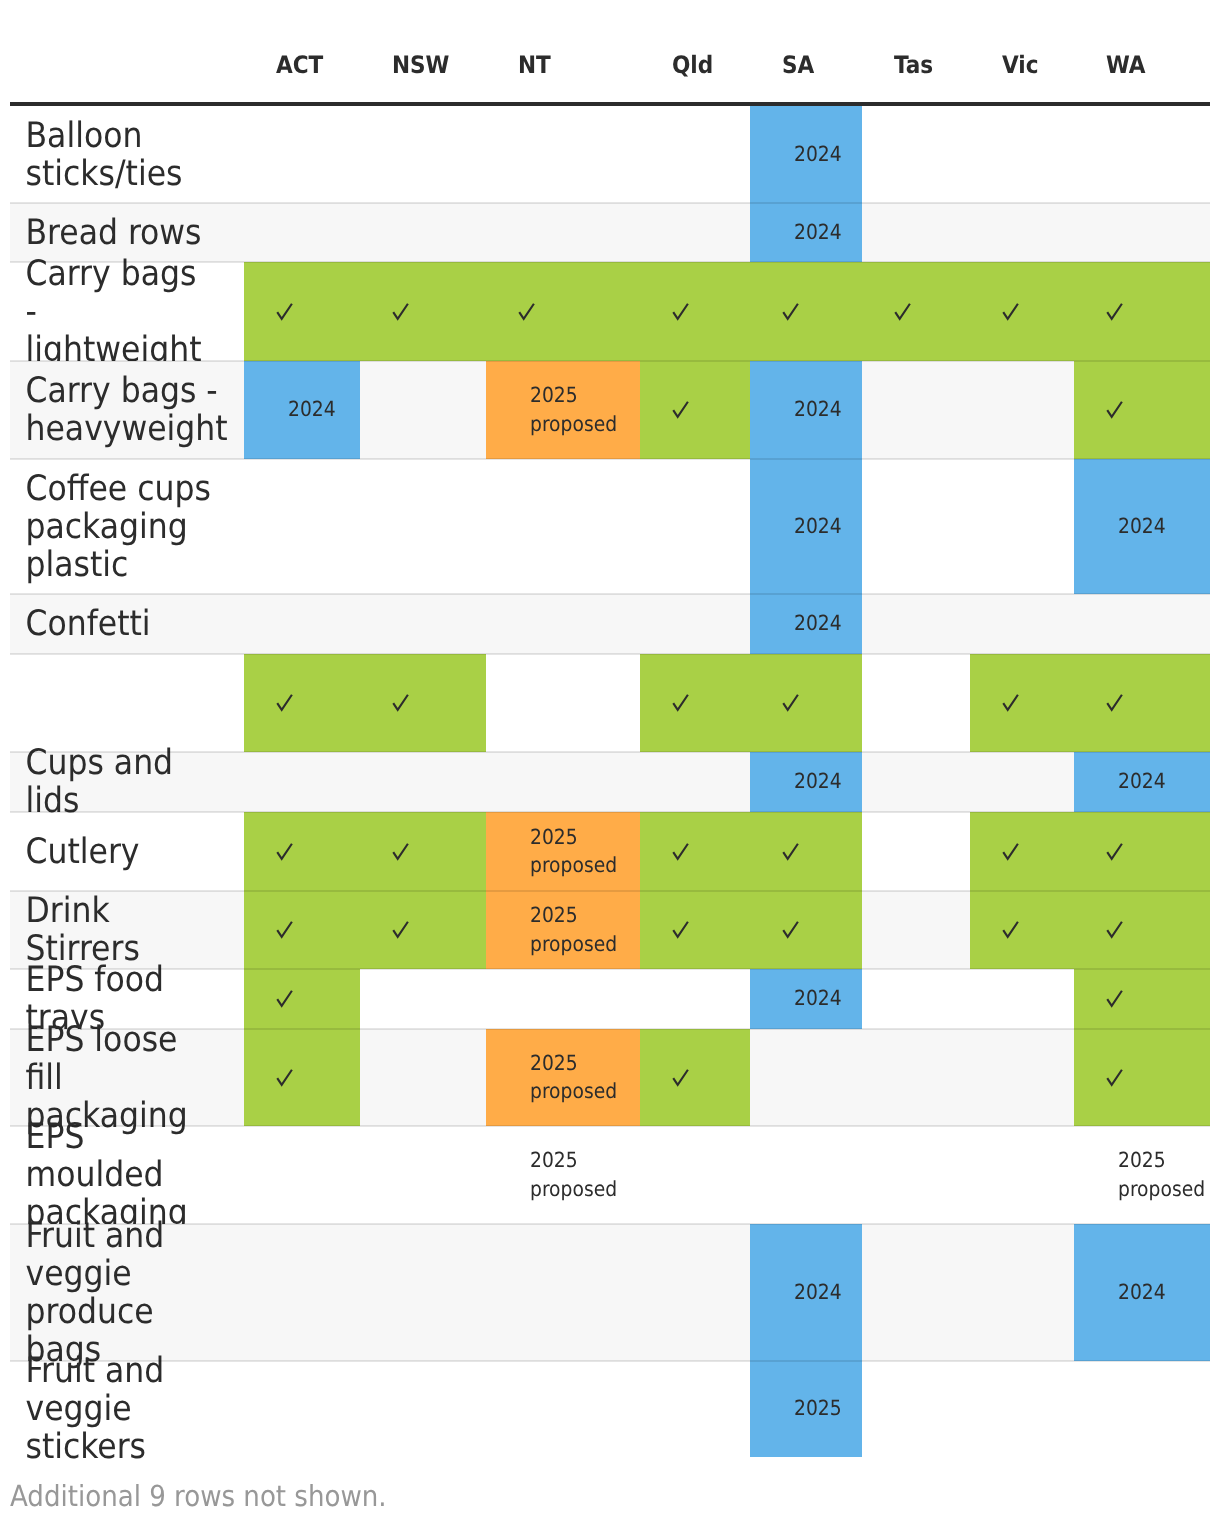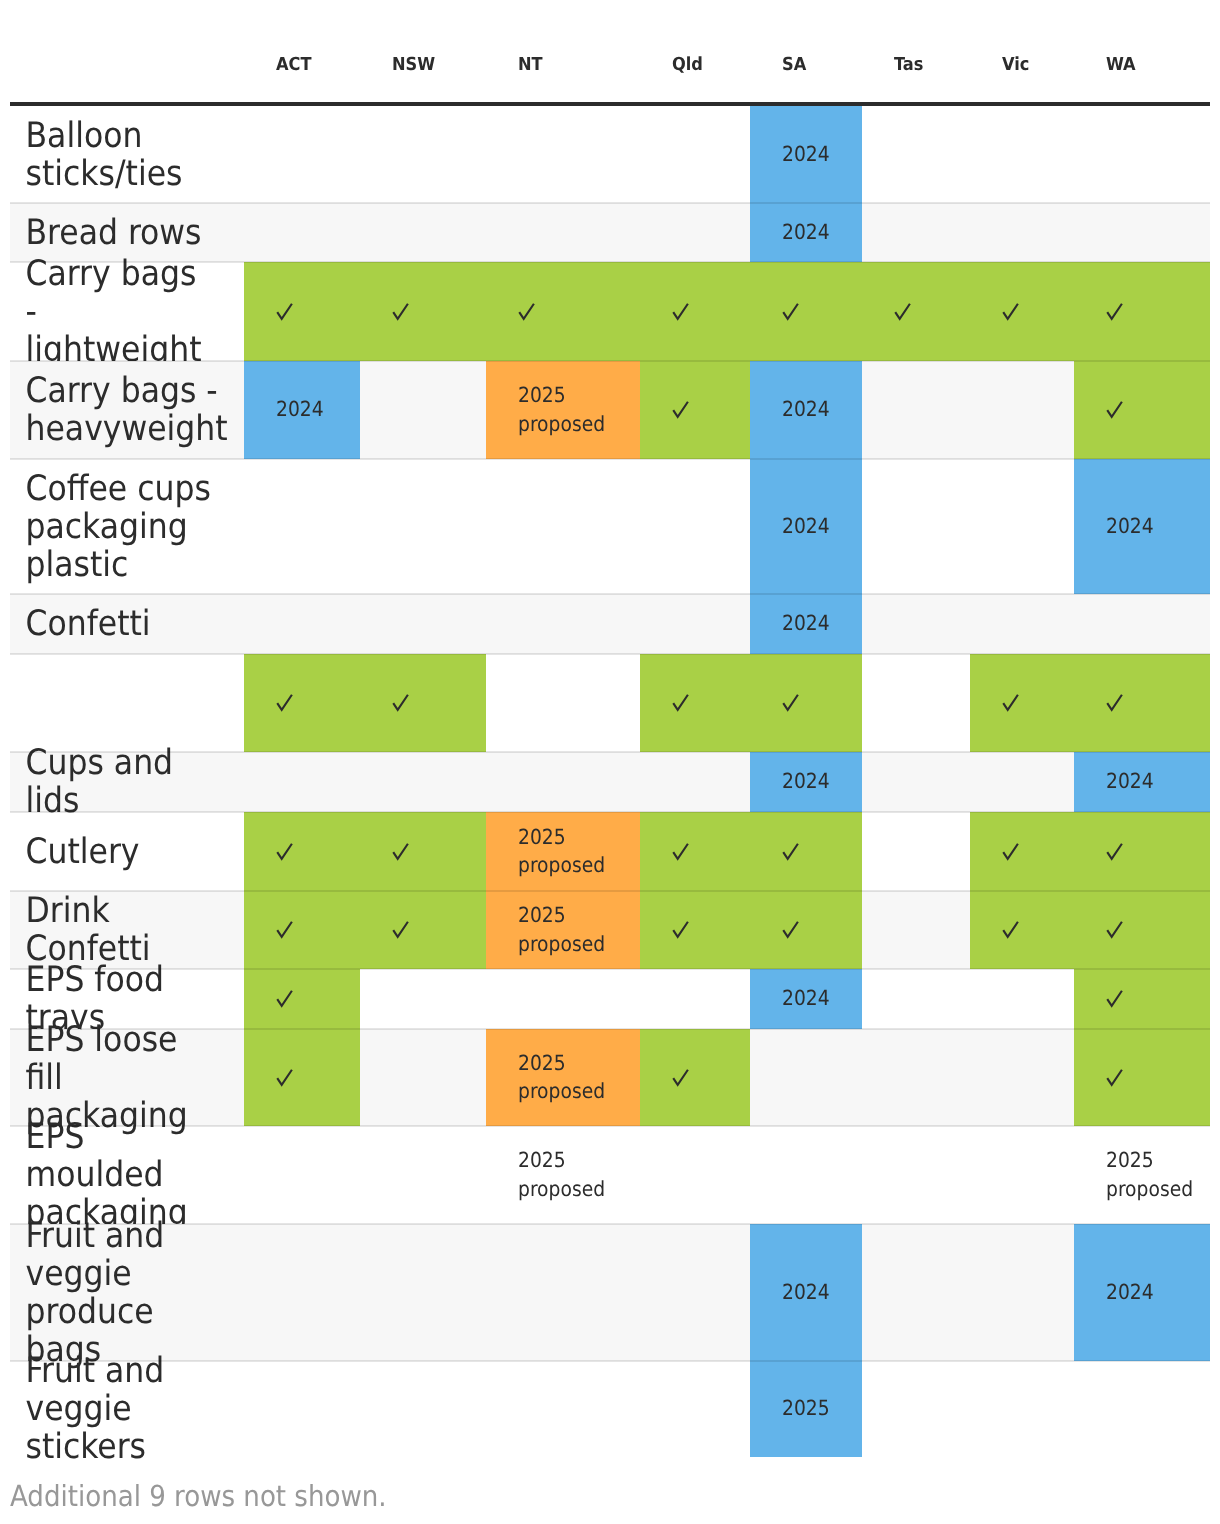--- a/index.html
+++ b/index.html
@@ -12,38 +12,38 @@
     overflow:hidden;
     -webkit-font-smoothing:antialiased;
     text-rendering:geometricPrecision;
   }
   #chart{position:relative;width:1220px;height:1524px;}
 
   
   .head-row{position:absolute;left:0;top:0;width:1220px;height:102px;}
   .col-head{position:absolute;top:49px;
     text-align:left;padding-left:32px;box-sizing:border-box;
-    font-weight:bold;font-size:18px;line-height:32px;color:#2c2c2c;
+    font-weight:bold;font-size:24px;line-height:32px;color:#2c2c2c;
     white-space:nowrap;}
   .head-rule{position:absolute;left:10px;top:102px;width:1200px;height:4px;background:#2c2c2c;}
 
   
   .row{position:absolute;left:0;width:1220px;}
   .row.alt::before{content:"";position:absolute;left:10px;top:0;width:1200px;height:100%;
     background:#f7f7f7;}
   .row-sep{position:absolute;left:10px;width:1200px;height:2px;
     background:rgba(0,0,0,0.10);z-index:5;}
 
   .row-label{position:absolute;left:25.5px;top:0;bottom:0;width:190px;
     display:flex;align-items:center;
     font-size:35px;line-height:38px;color:#2c2c2c;white-space:pre-line;}
 
   .cell{position:absolute;top:0;bottom:0;
     display:flex;align-items:center;justify-content:flex-start;
-    padding-left:32px;box-sizing:border-box;}
+    padding-left:44px;box-sizing:border-box;}
   .cell-text{text-align:left;white-space:pre-line;margin-top:-1px;
     font-size:20.8px;line-height:28.2px;color:#2c2c2c;}
   .tick{position:absolute;left:32.4px;top:50%;transform:translateY(-50%);overflow:visible;}
 
   .footnote{position:absolute;left:10px;top:1480px;
     font-size:29px;line-height:32px;color:#989898;white-space:nowrap;}
 </style>
 </head>
 <body>
 
@@ -263,21 +263,21 @@
     <div class="cell" style="left:970px;width:104px;background:#a9d046" aria-label="✓">
         <svg class="tick" width="18" height="19" viewBox="0 0 18 19" aria-hidden="true">
           <path d="M1.25 9.6 L5.7 16.4 L15.9 1.25" fill="none" stroke="#2c2c2c" stroke-width="2.1" stroke-linecap="butt" stroke-linejoin="miter"></path>
         </svg>
       </div>
     <div class="cell" style="left:1074px;width:136px;background:#a9d046" aria-label="✓">
         <svg class="tick" width="18" height="19" viewBox="0 0 18 19" aria-hidden="true">
           <path d="M1.25 9.6 L5.7 16.4 L15.9 1.25" fill="none" stroke="#2c2c2c" stroke-width="2.1" stroke-linecap="butt" stroke-linejoin="miter"></path>
         </svg>
       </div>
-    <div class="row-label">Drink Confetti</div>
+    <div class="row-label">Drink Stirrers</div>
   </div>
   <div class="row" style="top:969px;height:60px">
     <div class="cell" style="left:244px;width:116px;background:#a9d046" aria-label="✓">
         <svg class="tick" width="18" height="19" viewBox="0 0 18 19" aria-hidden="true">
           <path d="M1.25 9.6 L5.7 16.4 L15.9 1.25" fill="none" stroke="#2c2c2c" stroke-width="2.1" stroke-linecap="butt" stroke-linejoin="miter"></path>
         </svg>
       </div>
     <div class="cell" style="left:750px;width:112px;background:#63b4ea">
         <div class="cell-text">2024</div>
       </div>

